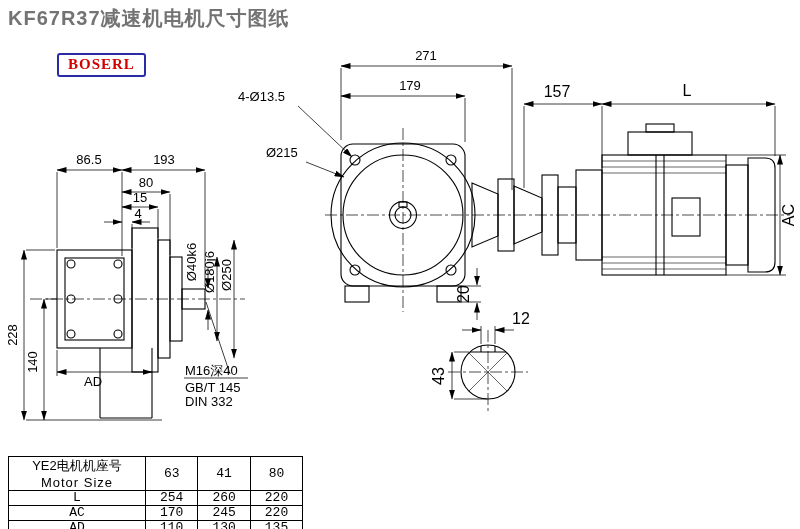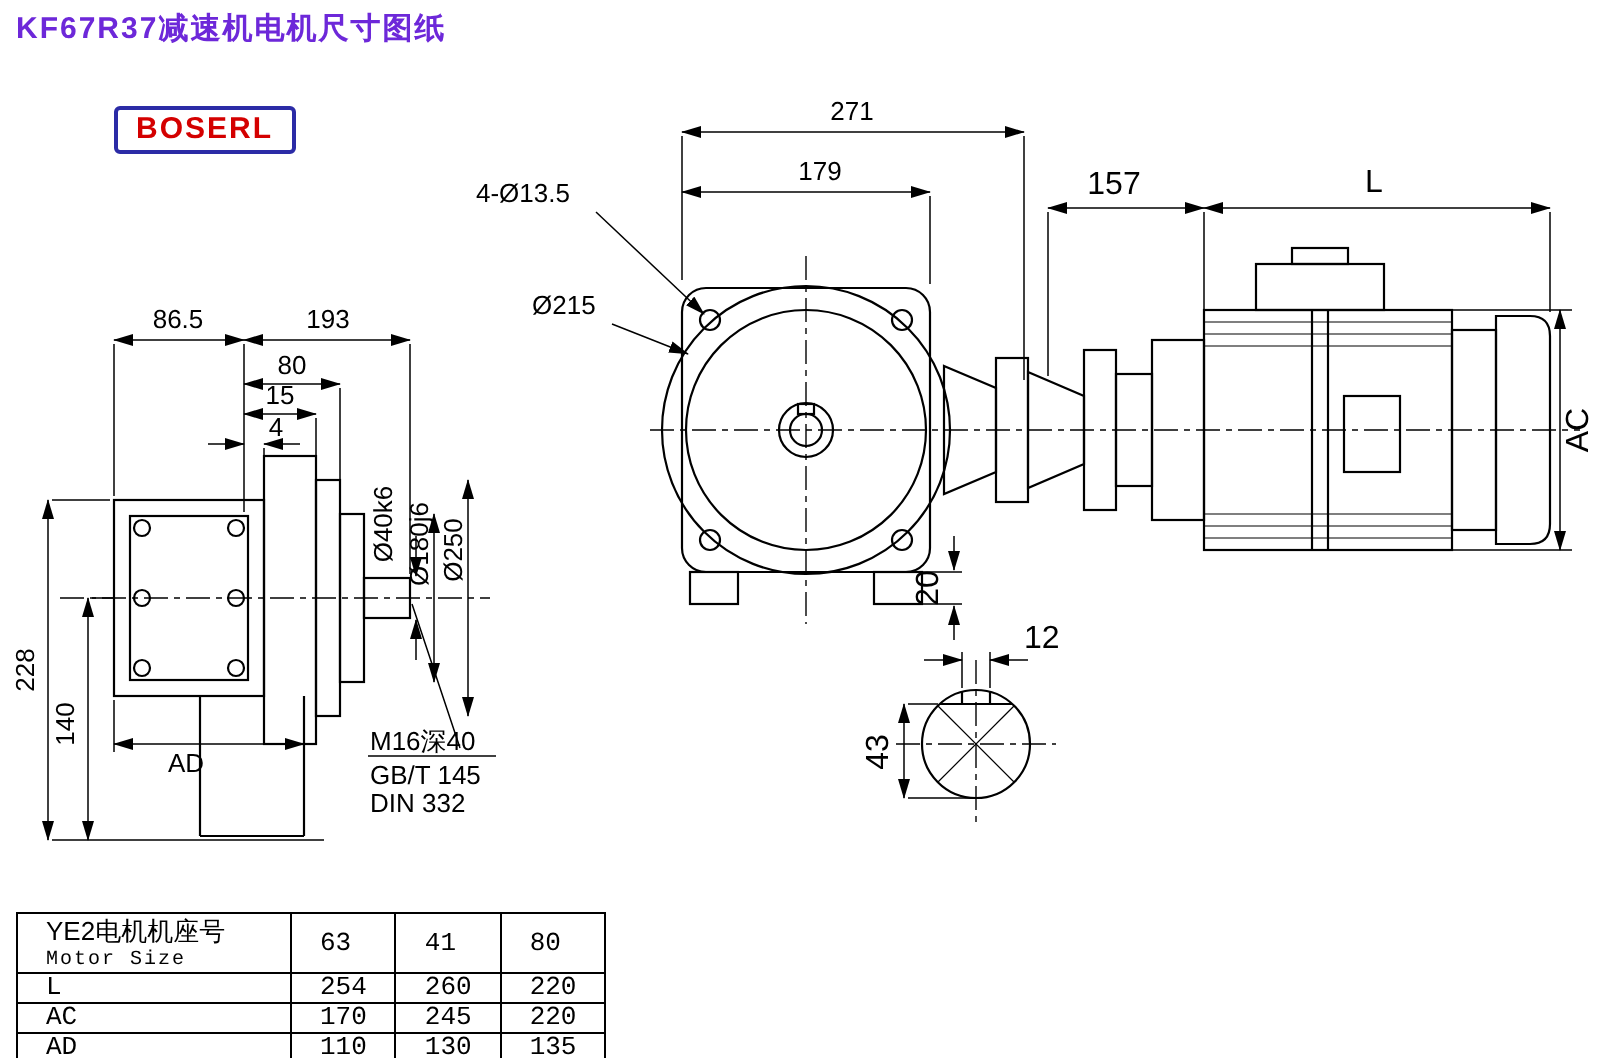--- a/index.html
+++ b/index.html
@@ -1,37 +1,37 @@
 <!DOCTYPE html>
 <html><head>
 <meta charset="utf-8">
 <style>
   * { margin:0; padding:0; box-sizing:border-box; }
   html,body { width:800px; height:529px; background:#fff; overflow:hidden; }
   body { position:relative; font-family:"Liberation Sans",sans-serif; color:#000; }
-  .title { position:absolute; left:8px; top:5px; font-size:15px; font-weight:bold; color:#6d28d9; letter-spacing:1px; white-space:nowrap; }
+  .title { position:absolute; left:8px; top:5px; font-size:20px; font-weight:bold; color:#737373; letter-spacing:1px; white-space:nowrap; }
   .logo { position:absolute; left:57px; top:53px; border:2px solid #2b2ba6; border-radius:3px; padding:1px 9px 2px 9px;
-          color:#d40000; font-family:Liberation Sans, sans-serif; font-weight:bold; font-size:15px; letter-spacing:1px; background:#fff; }
+          color:#d40000; font-family:Liberation Serif, serif; font-weight:bold; font-size:15px; letter-spacing:1px; background:#fff; }
   svg.draw { position:absolute; left:0; top:0; }
   
   .o { fill:none; stroke:#000; stroke-width:1.1; }   
   .d { fill:none; stroke:#000; stroke-width:0.75; }  
   .h { fill:none; stroke:#000; stroke-width:0.6; }   
   .c { fill:none; stroke:#000; stroke-width:0.7; stroke-dasharray:12 3 3 3; } 
   .t  { font-family:"Liberation Sans",sans-serif; font-size:13px; fill:#000; }
   .tb { font-family:"Liberation Sans",sans-serif; font-size:16px; fill:#000; }
   .mid { text-anchor:middle; }
   
   .tbl { position:absolute; left:8px; top:456px; border-collapse:collapse; font-family:"Liberation Mono",monospace; font-size:13px; }
-  .tbl td { border:1px solid #000; vertical-align:middle; height:14px; line-height:14px; padding:0 14px; }
+  .tbl td { border:1px solid #000; text-align:center; vertical-align:middle; height:14px; line-height:14px; padding:0 14px; }
   .tbl td.c0 { width:137px; }
   .tbl td.cn { width:48px; }
   .tbl td.hd { height:30px; line-height:normal; }
   .hdr-cn { font-family:"Liberation Sans",sans-serif; font-size:13px; }
-  .hdr-en { font-family:Liberation Mono, monospace; font-size:10px; letter-spacing:1px; }
+  .hdr-en { font-family:Liberation Sans, sans-serif; font-size:13px; letter-spacing:1px; }
 </style>
 </head>
 <body>
 
 <div class="title">KF67R37减速机电机尺寸图纸</div>
 <div class="logo">BOSERL</div>
 
 <svg class="draw" width="800" height="529" viewBox="0 0 800 529">
   <defs>
     <marker id="arr" viewBox="0 0 10 6" refX="9.5" refY="3" markerWidth="10" markerHeight="6" markerUnits="userSpaceOnUse" orient="auto-start-reverse">

